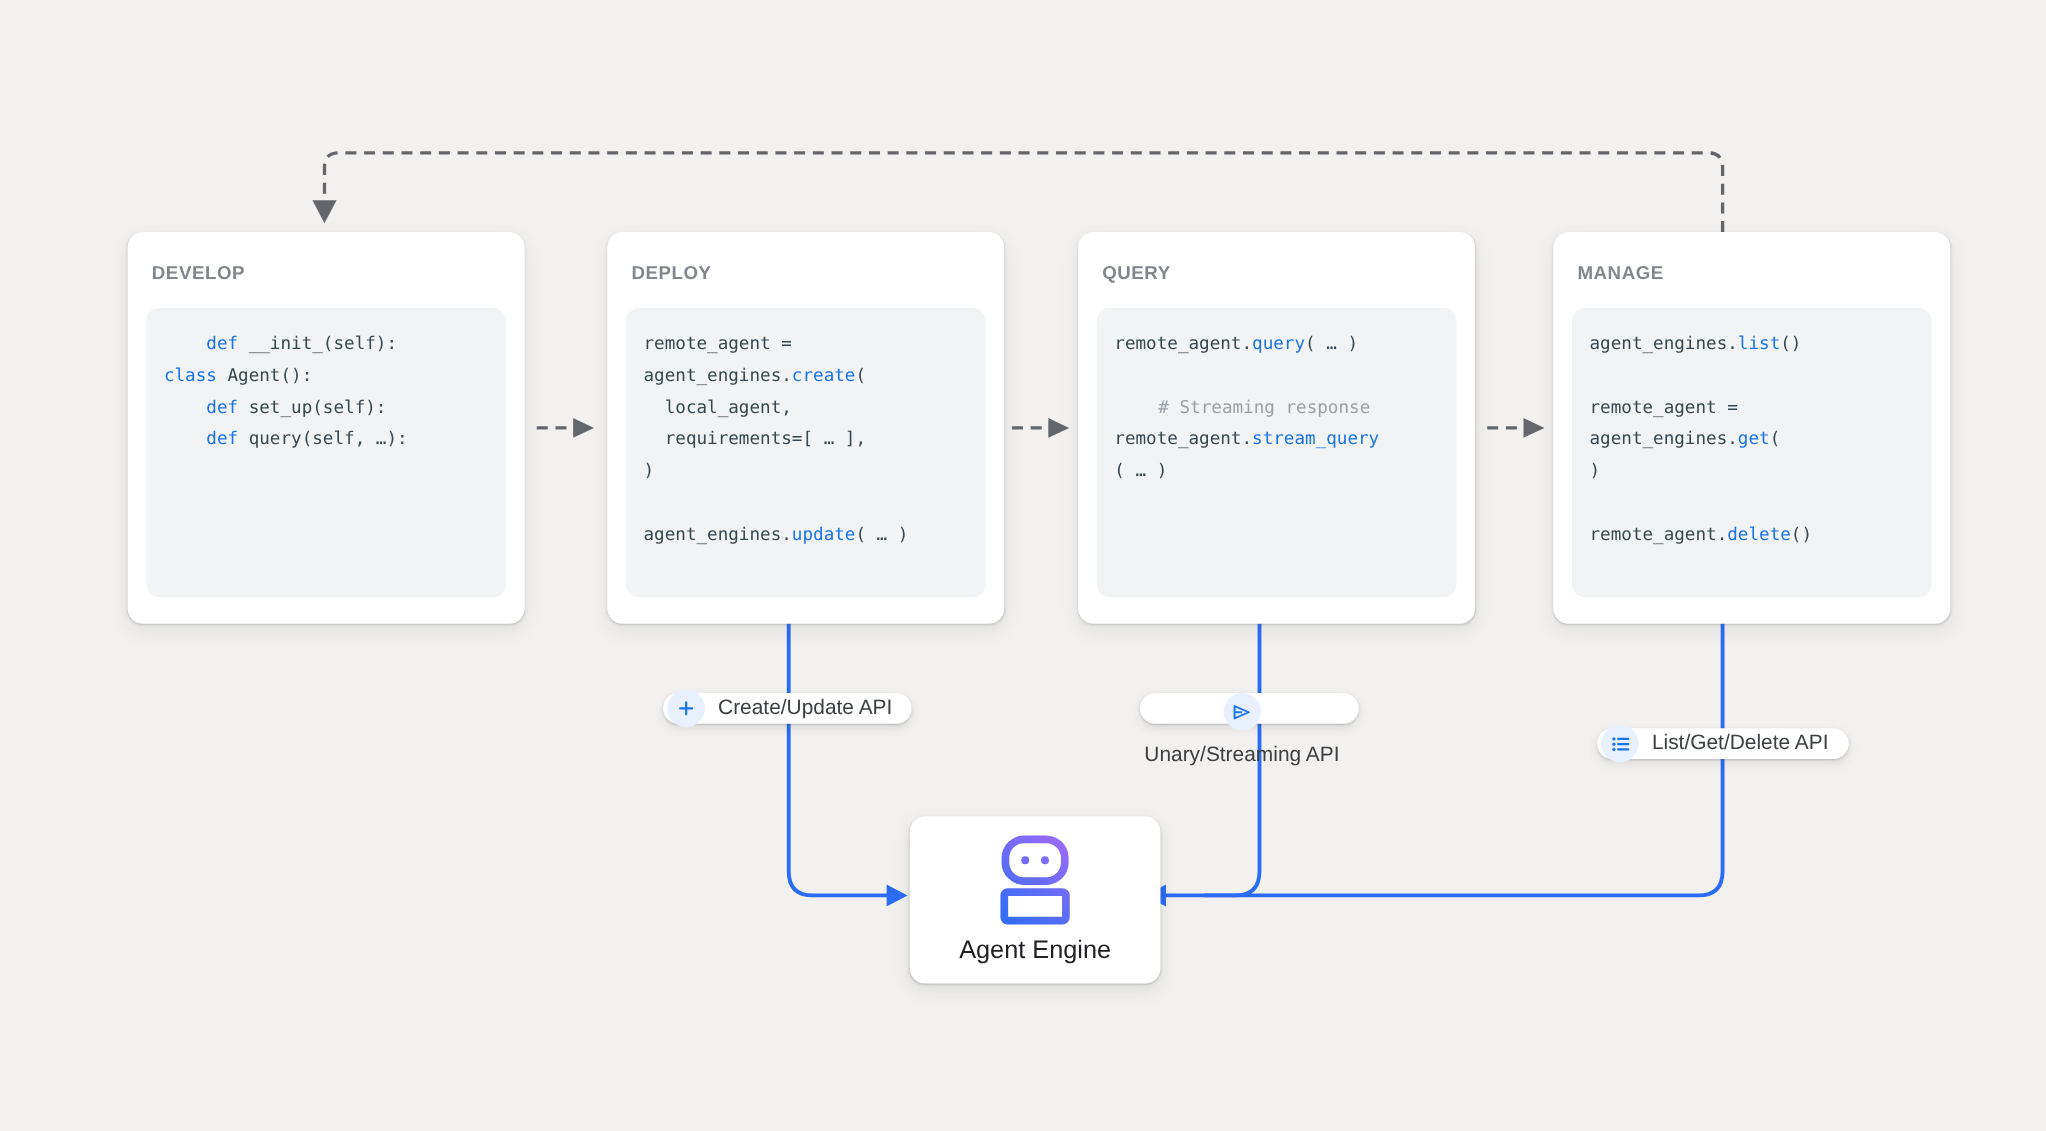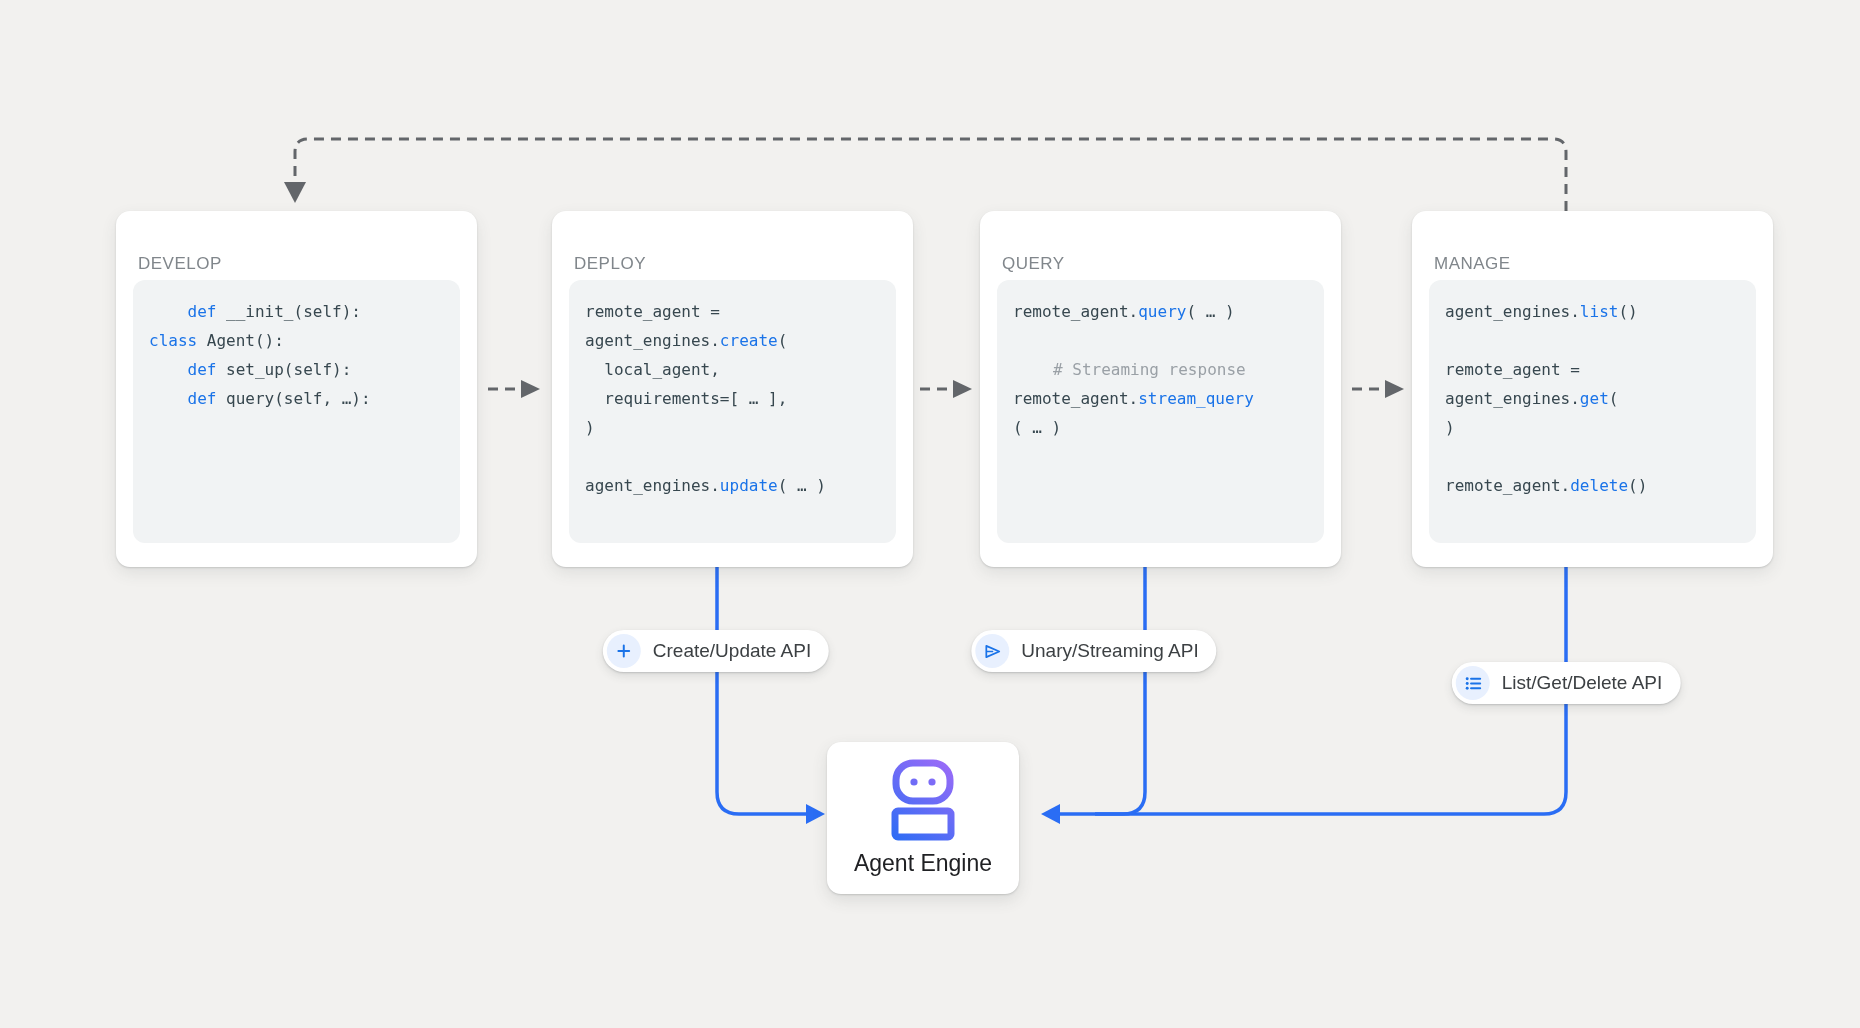--- a/index.html
+++ b/index.html
@@ -14,59 +14,58 @@
   .blue-stroke{stroke:var(--connector-blue);stroke-width:3.5;fill:none;}
   .blue-fill{fill:var(--connector-blue);}
 
   .card{
     position:absolute;top:211px;width:361px;height:356px;z-index:2;
     background:var(--card-bg);border-radius:14px;
     box-shadow:0 1px 2px rgba(60,64,67,.20),0 6px 16px rgba(60,64,67,.10);
   }
   .card-title{
     position:absolute;top:28px;left:22px;
-    font-size:17px;font-weight:400;letter-spacing:.5px;
+    font-size:17px;font-weight:700;letter-spacing:.5px;
     color:var(--title-color);
-    margin-top:15px;
   }
   .code-block{
     position:absolute;left:17px;right:17px;top:69px;bottom:24px;
     background:var(--code-bg);border-radius:12px;
     padding:17px 0 0 16px;overflow:hidden;box-sizing:border-box;
   }
   .code-line{
     font-family:"DejaVu Sans Mono",monospace;
     font-size:16px;line-height:29px;white-space:pre;
     color:var(--code-color);
   }
   .tok-tx{color:var(--code-color);}
   .tok-kw{color:var(--keyword-color);}
   .tok-cm{color:var(--comment-color);margin-left:40px;}
 
   .pill{
-    position:absolute;top:630px;transform:translateX(-50%);height:42px;z-index:3;
+    position:absolute;top:630px;transform:translateX(-50%);height:28px;z-index:3;
     display:flex;align-items:center;gap:12px;
     background:var(--card-bg);border-radius:21px;padding:0 18px 0 4px;
     box-shadow:0 1px 2px rgba(60,64,67,.22),0 4px 10px rgba(60,64,67,.12);
     white-space:nowrap;
   }
   .pill-icon{
     width:34px;height:34px;border-radius:50%;flex:0 0 auto;
     background:var(--pill-icon-bg);
     display:flex;align-items:center;justify-content:center;
   }
   .icon-stroke{stroke:var(--keyword-color);}
   .icon-fill{fill:var(--keyword-color);}
   .pill-label{font-size:19px;color:var(--label-color);}
   #pill-create{left:716px;}
-  #pill-unary{left:1094px;}
+  #pill-unary{left:1136px;flex-direction:column;}
   #pill-list{left:1566px;margin-top:32px;}
 
   .engine-box{
-    position:absolute;left:827px;top:742px;width:192px;height:152px;z-index:2;
+    position:absolute;left:827px;top:742px;width:228px;height:152px;z-index:2;
     background:var(--card-bg);border-radius:14px;
     box-shadow:0 1px 2px rgba(60,64,67,.20),0 6px 16px rgba(60,64,67,.12);
     display:flex;flex-direction:column;align-items:center;
   }
   .engine-box svg{margin-top:17px;}
   .engine-label{margin-top:9px;font-size:23px;font-weight:500;color:var(--engine-label-color);}
 </style>
 </head>
 <body>
 

